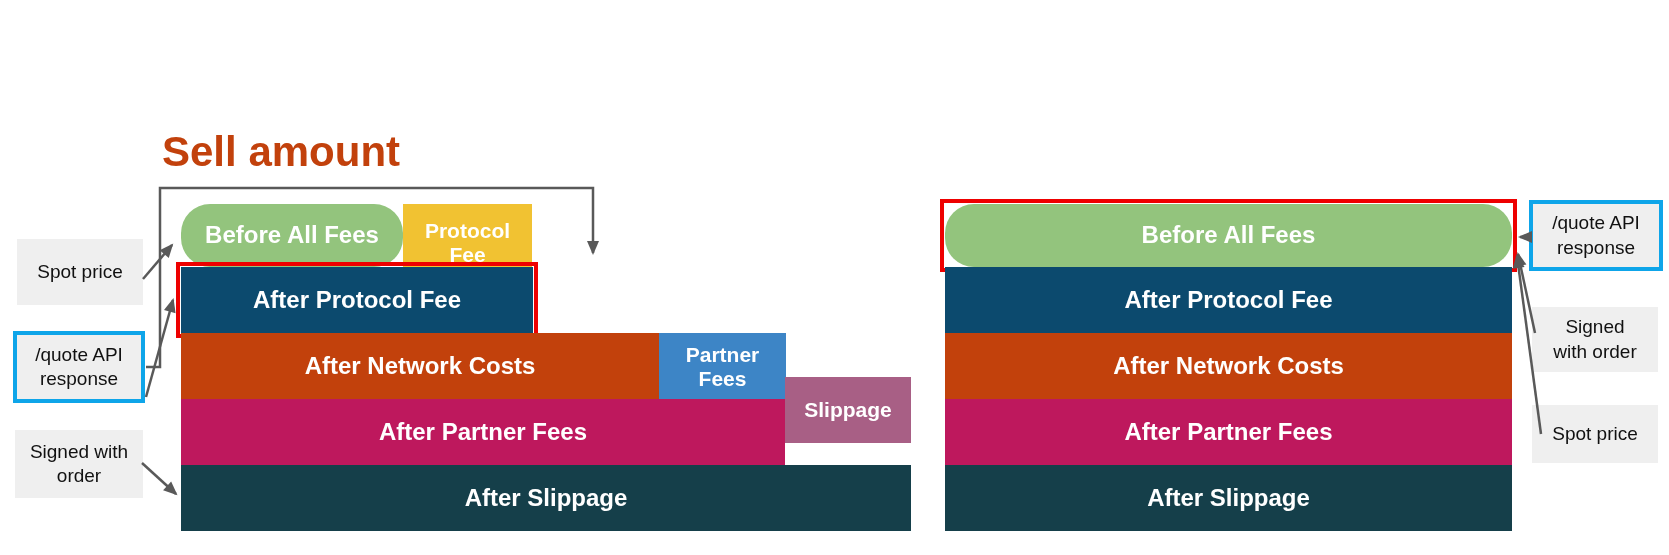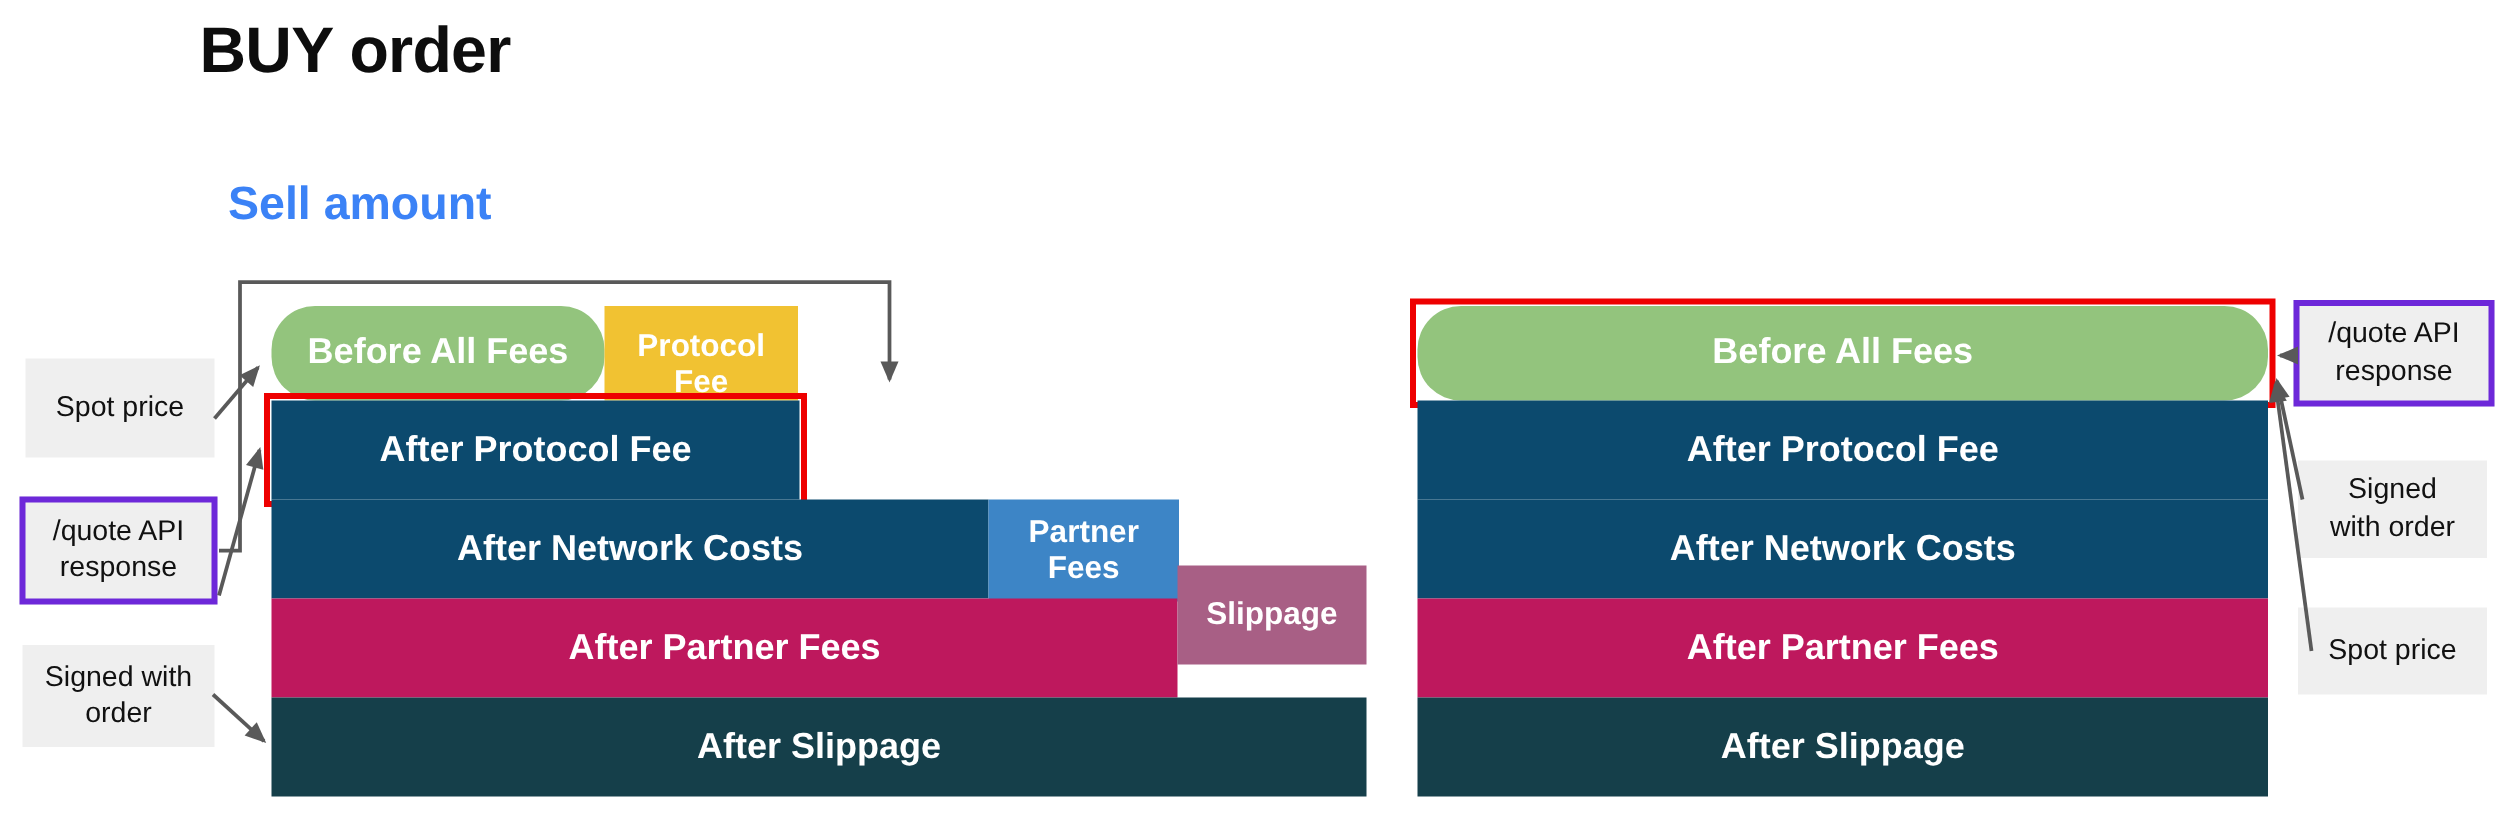--- a/index.html
+++ b/index.html
@@ -5,55 +5,54 @@
   html,body{margin:0;padding:0;background:#ffffff;}
   .canvas{
     position:relative;width:1669px;height:555px;background:#ffffff;
     font-family:"Liberation Sans","DejaVu Sans",sans-serif;overflow:hidden;
   }
   .page-title{
     position:absolute;left:133px;top:10px;margin:0;
     font-size:43px;font-weight:800;letter-spacing:-0.5px;color:#0d0d0d;
   }
   .stack-title{
-    position:absolute;margin:6px;font-size:31px;font-weight:700;color:#3b82f6;
+    position:absolute;margin:16px;font-size:42px;font-weight:700;color:#c2410c;
   }
   .bar{
     position:absolute;display:flex;align-items:center;justify-content:center;
     text-align:center;box-sizing:border-box;
   }
   .bar-label{color:#ffffff;font-weight:700;font-size:24px;line-height:1.1;}
   .fee-label{color:#ffffff;font-weight:700;font-size:21px;line-height:1.15;padding:0 10px;}
   .c-lightgreen{background:#93c47d;border-radius:29px;}
   .c-midgreen{background:#0c4a6e;}
-  .c-darkgreen{background:#0c4a6e;}
+  .c-darkgreen{background:#c2410c;}
   .c-darkergreen{background:#be185d;}
   .c-teal{background:#153f4a;}
   .c-yellow{background:#f1c232;}
   .c-salmon{background:#e06666;}
   .c-blue{background:#3d85c6;}
   .c-mauve{background:#a85f85;}
   .red-frame{
     position:absolute;box-sizing:border-box;border:4px solid #ee0000;
     background:transparent;pointer-events:none;
   }
   .note{
     position:absolute;display:flex;align-items:center;justify-content:center;
     background:#efefef;color:#111111;font-size:19px;line-height:1.28;
     text-align:center;box-sizing:border-box;padding:4px 8px;
   }
-  .note.red{border:4px solid #6d28d9;}
+  .note.red{border:4px solid #0ea5e9;}
   .overlay{position:absolute;left:0;top:0;pointer-events:none;}
 </style>
 </head>
 <body>
 
 <div class="canvas">
 
-  <h1 class="page-title">BUY order</h1>
 
   <h2 class="stack-title" style="left:146px;top:112px;">Sell amount</h2>
 
   <div class="bar c-lightgreen" style="left:181px;top:204px;width:222px;height:63px;">
     <span class="bar-label">Before All Fees</span>
   </div>
   <div class="bar c-yellow" style="left:403px;top:204px;width:129px;height:63px;align-items:flex-end;">
     <span class="fee-label">Protocol Fee</span>
   </div>
 

